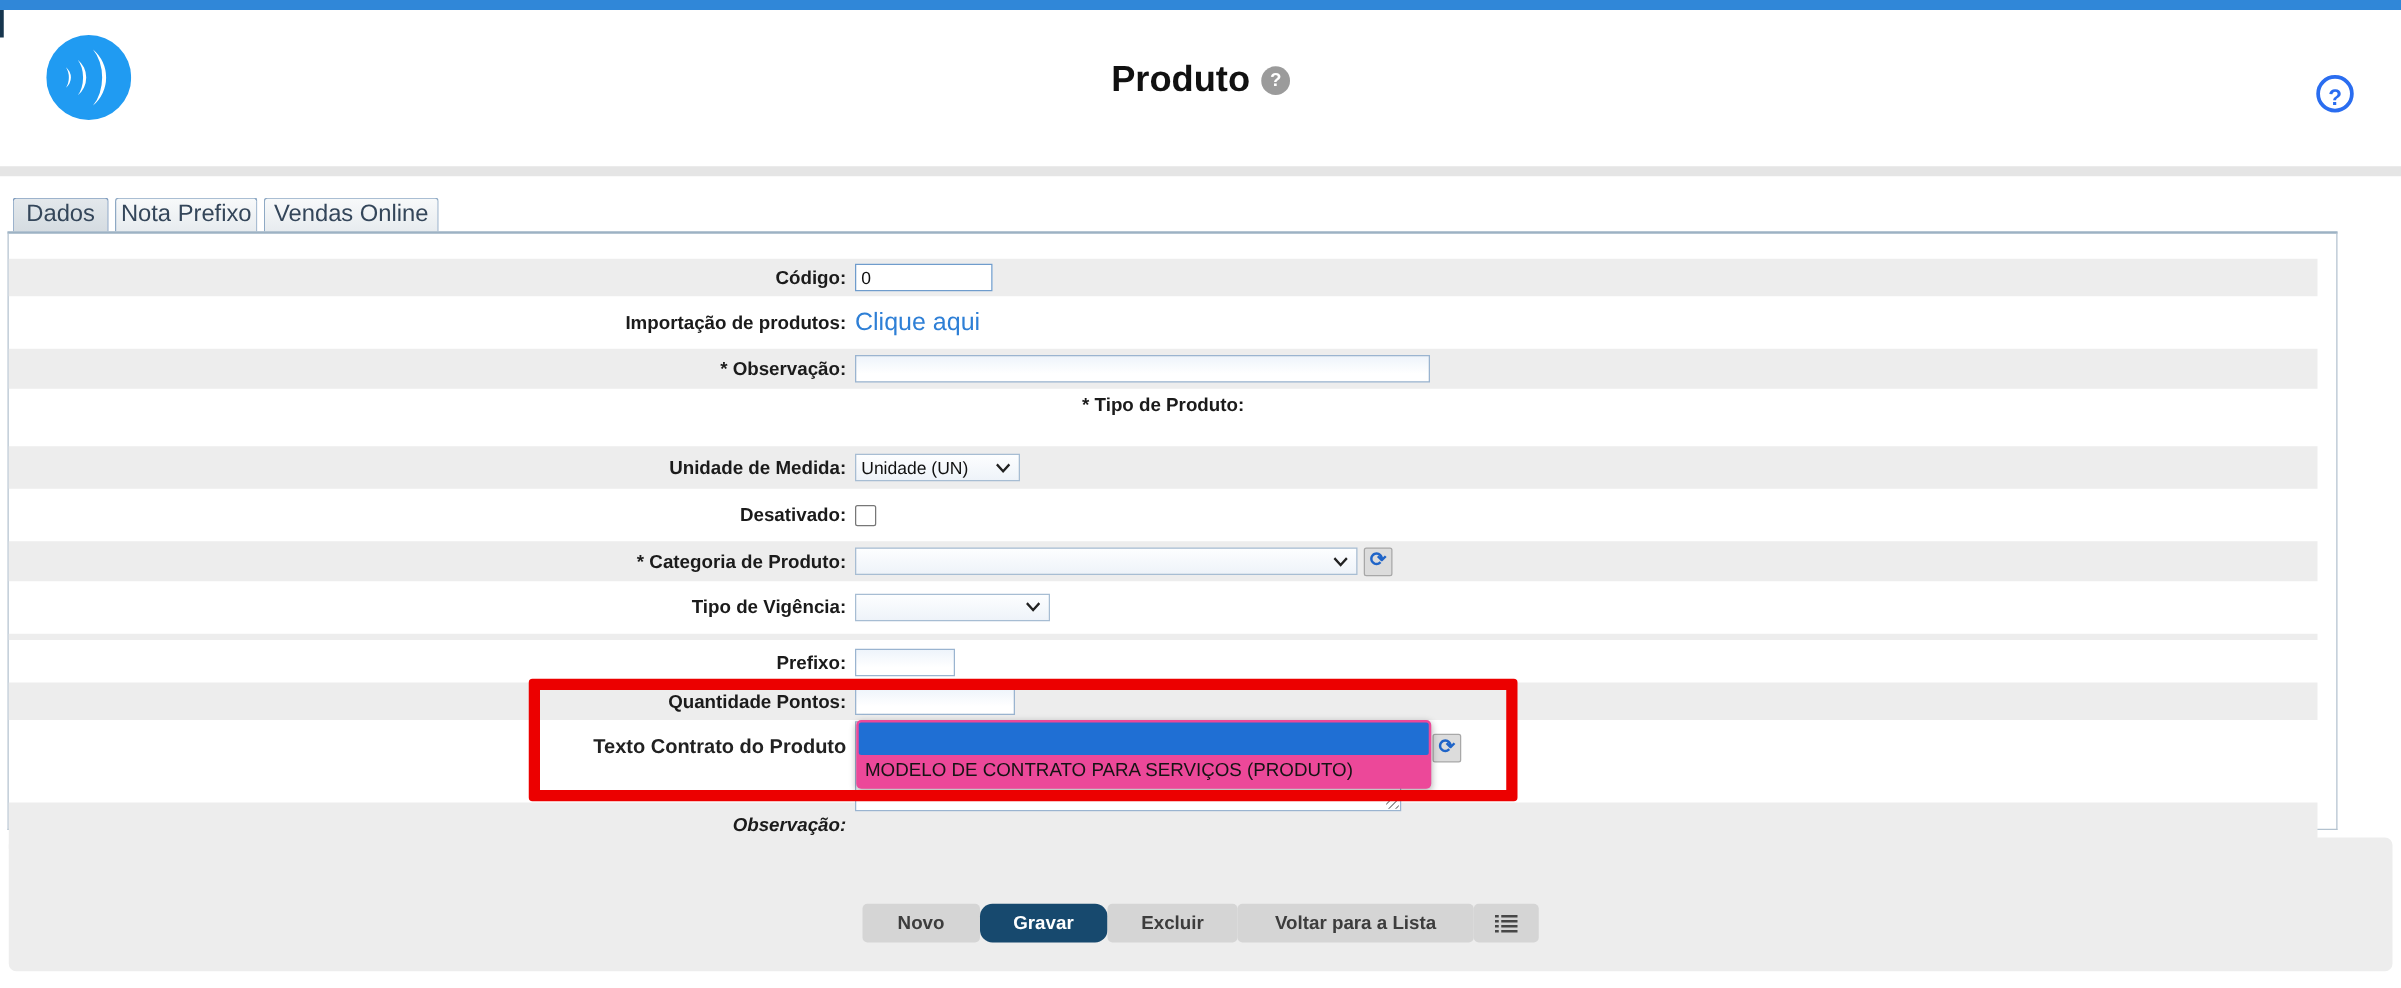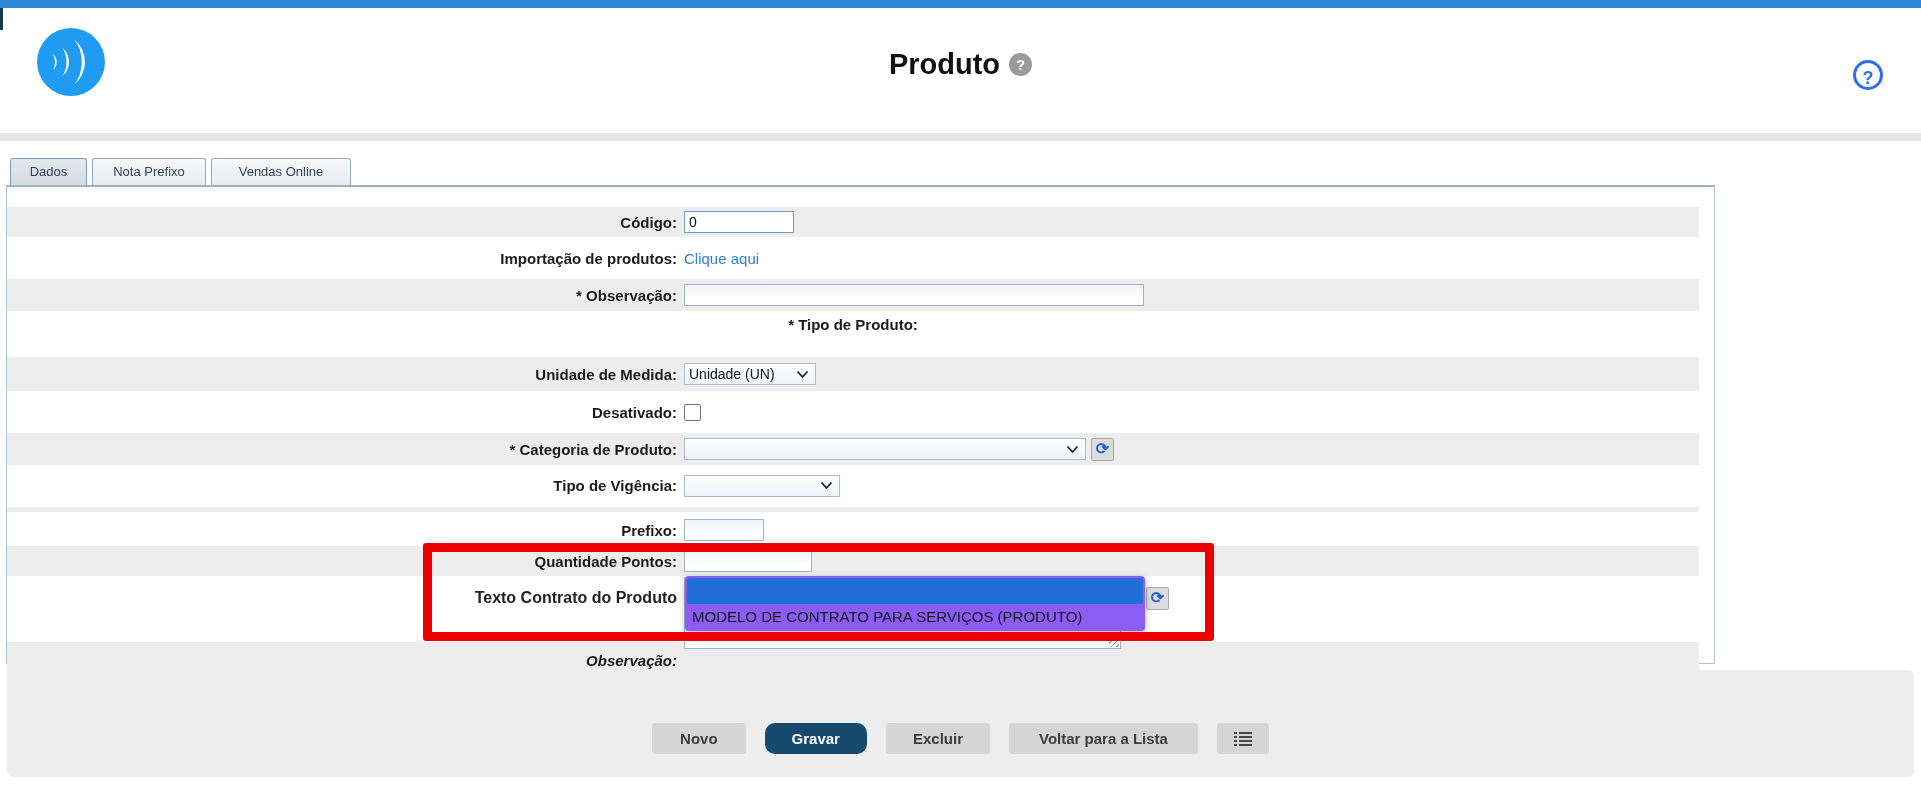--- a/index.html
+++ b/index.html
@@ -16,30 +16,30 @@
   #titlewrap{left:0;top:48px;width:1921px;text-align:center;}
   #title{display:inline-block;font-size:29px;font-weight:bold;color:#111;vertical-align:middle;}
   #titlehelp{display:inline-block;width:23px;height:23px;margin-left:9px;border-radius:50%;
              background:#9b9b9b;color:#fff;font-weight:bold;font-size:15px;line-height:23px;
              text-align:center;vertical-align:middle;}
   #tophelp{left:1853px;top:60px;width:30px;height:30px;border:3px solid #2a6df0;border-radius:50%;
            color:#2a6df0;font-weight:bold;font-size:18px;line-height:30px;text-align:center;box-sizing:border-box;}
 
   
   #tabs{left:10px;top:158px;display:flex;gap:5px;}
-  .tab{height:44px;line-height:26px;text-align:center;font-size:13px;color:#34465a;
+  .tab{height:44px;line-height:26px;text-align:center;font-size:19px;color:#34465a;
        border:1px solid #8ea9c4;border-bottom:none;border-radius:3px 3px 0 0;
        background:linear-gradient(#f7f9fa,#dde3e8);box-sizing:border-box;}
   .tab.active{background:linear-gradient(#e3e8ec,#ccd4da);border-color:#7e9bbd;}
   #tab-dados{width:77px;}
   #tab-nota{width:114px;}
   #tab-vendas{width:140px;}
 
   
-  #panel{left:6px;top:185px;width:1709px;height:479px;box-sizing:border-box;background:#fff;
+  #panel{left:6px;top:185px;width:1864px;height:479px;box-sizing:border-box;background:#fff;
          border:1px solid #b3c2cf;border-top:2px solid #9db2c4;padding-top:20px;}
   .row{display:flex;align-items:center;margin-right:15px;}
   .row.gray{background:#ededed;}
   .lbl{flex:0 0 670px;text-align:right;font-size:15px;font-weight:bold;color:#1b1b1b;white-space:nowrap;}
   .lbl.plain{font-weight:700;font-size:16px;color:#222;}
   .ctl{margin-left:7px;display:flex;align-items:center;}
   .r1{height:30px;margin-bottom:5px;}  .r2{height:32px;margin-bottom:5px;}
   .r3{height:32px;margin-bottom:5px;}  .r4{height:33px;margin-bottom:8px;flex-direction:column;}
   .r5{height:34px;margin-bottom:4px;}  .r6{height:34px;margin-bottom:4px;}
   .r7{height:32px;margin-bottom:4px;}  .r8{height:33px;margin-bottom:5px;}
@@ -55,45 +55,45 @@
   #inp-pontos{width:118px;}
 
   .sel{height:22px;border:1px solid #a7bdd3;background:linear-gradient(#fdfeff,#eef3f9);
        display:flex;align-items:center;box-sizing:border-box;padding:0 6px 0 4px;}
   .sel .txt{flex:1;font-size:14px;color:#111;white-space:nowrap;}
   .chev{width:13px;height:9px;flex:0 0 13px;}
   #sel-tipo{width:306px;}  #sel-unidade{width:132px;}
   #sel-categoria{width:402px;} #sel-vigencia{width:156px;}
   #sel-texto{width:457px;}
 
-  .link{color:#2e7fd6;font-size:15px;text-decoration:none;cursor:pointer;}
+  .link{color:#2e7fd6;font-size:20px;text-decoration:none;cursor:pointer;}
   .chk{width:15px;height:15px;border:1px solid #777;border-radius:2px;background:#fff;}
   .refresh{width:21px;height:21px;margin-left:5px;background:#dcdcdc;border:1px solid #a8a8a8;
            border-radius:2px;color:#1f64c8;font-size:16px;font-weight:bold;line-height:19px;
            text-align:center;cursor:pointer;}
 
   
   #ta-obs{left:677px;top:390px;width:437px;height:72px;box-sizing:border-box;
           border:1px solid #9ab4d0;background:#fff;}
   #ta-grip{position:absolute;right:1px;bottom:1px;width:10px;height:10px;
            background:repeating-linear-gradient(135deg,#9a9a9a 0 1px,transparent 1px 4px);}
 
   
-  #dropdown{left:678px;top:389px;width:460px;z-index:20;background:#8b5cf6;border-radius:4px;
+  #dropdown{left:678px;top:389px;width:460px;z-index:20;background:#ec4899;border-radius:4px;
             box-shadow:0 2px 6px rgba(0,0,0,.3);padding:2px;box-sizing:border-box;}
   #dd-selected{height:26px;background:#1f6fd4;border-radius:2px;}
   #dd-option{height:25px;line-height:25px;padding:0 5px;font-size:15px;color:#141414;white-space:nowrap;}
 
   
   #redbox{left:416px;top:356px;width:791px;height:98px;box-sizing:border-box;
           border:9px solid #ec0000;border-radius:3px;z-index:30;pointer-events:none;}
 
   
   #footer{left:7px;top:670px;width:1907px;height:107px;background:#ededed;border-radius:6px;}
-  #btnrow{display:flex;justify-content:center;align-items:center;gap:19px;padding-top:53px;}
+  #btnrow{display:flex;justify-content:center;align-items:center;padding-top:53px;}
   .btn{height:31px;border:none;border-radius:4px;background:#d5d5d5;color:#3d3d3d;
        font-family:"Liberation Sans", sans-serif;font-size:15px;font-weight:bold;cursor:pointer;}
   #btn-novo{padding:0 28px;}
   #btn-gravar{padding:0 27px;background:#17496e;color:#fff;border-radius:10px;}
   #btn-excluir{padding:0 27px;}
   #btn-voltar{padding:0 30px;}
   #btn-list{width:52px;display:flex;align-items:center;justify-content:center;}
 </style>
 </head>
 <body>

